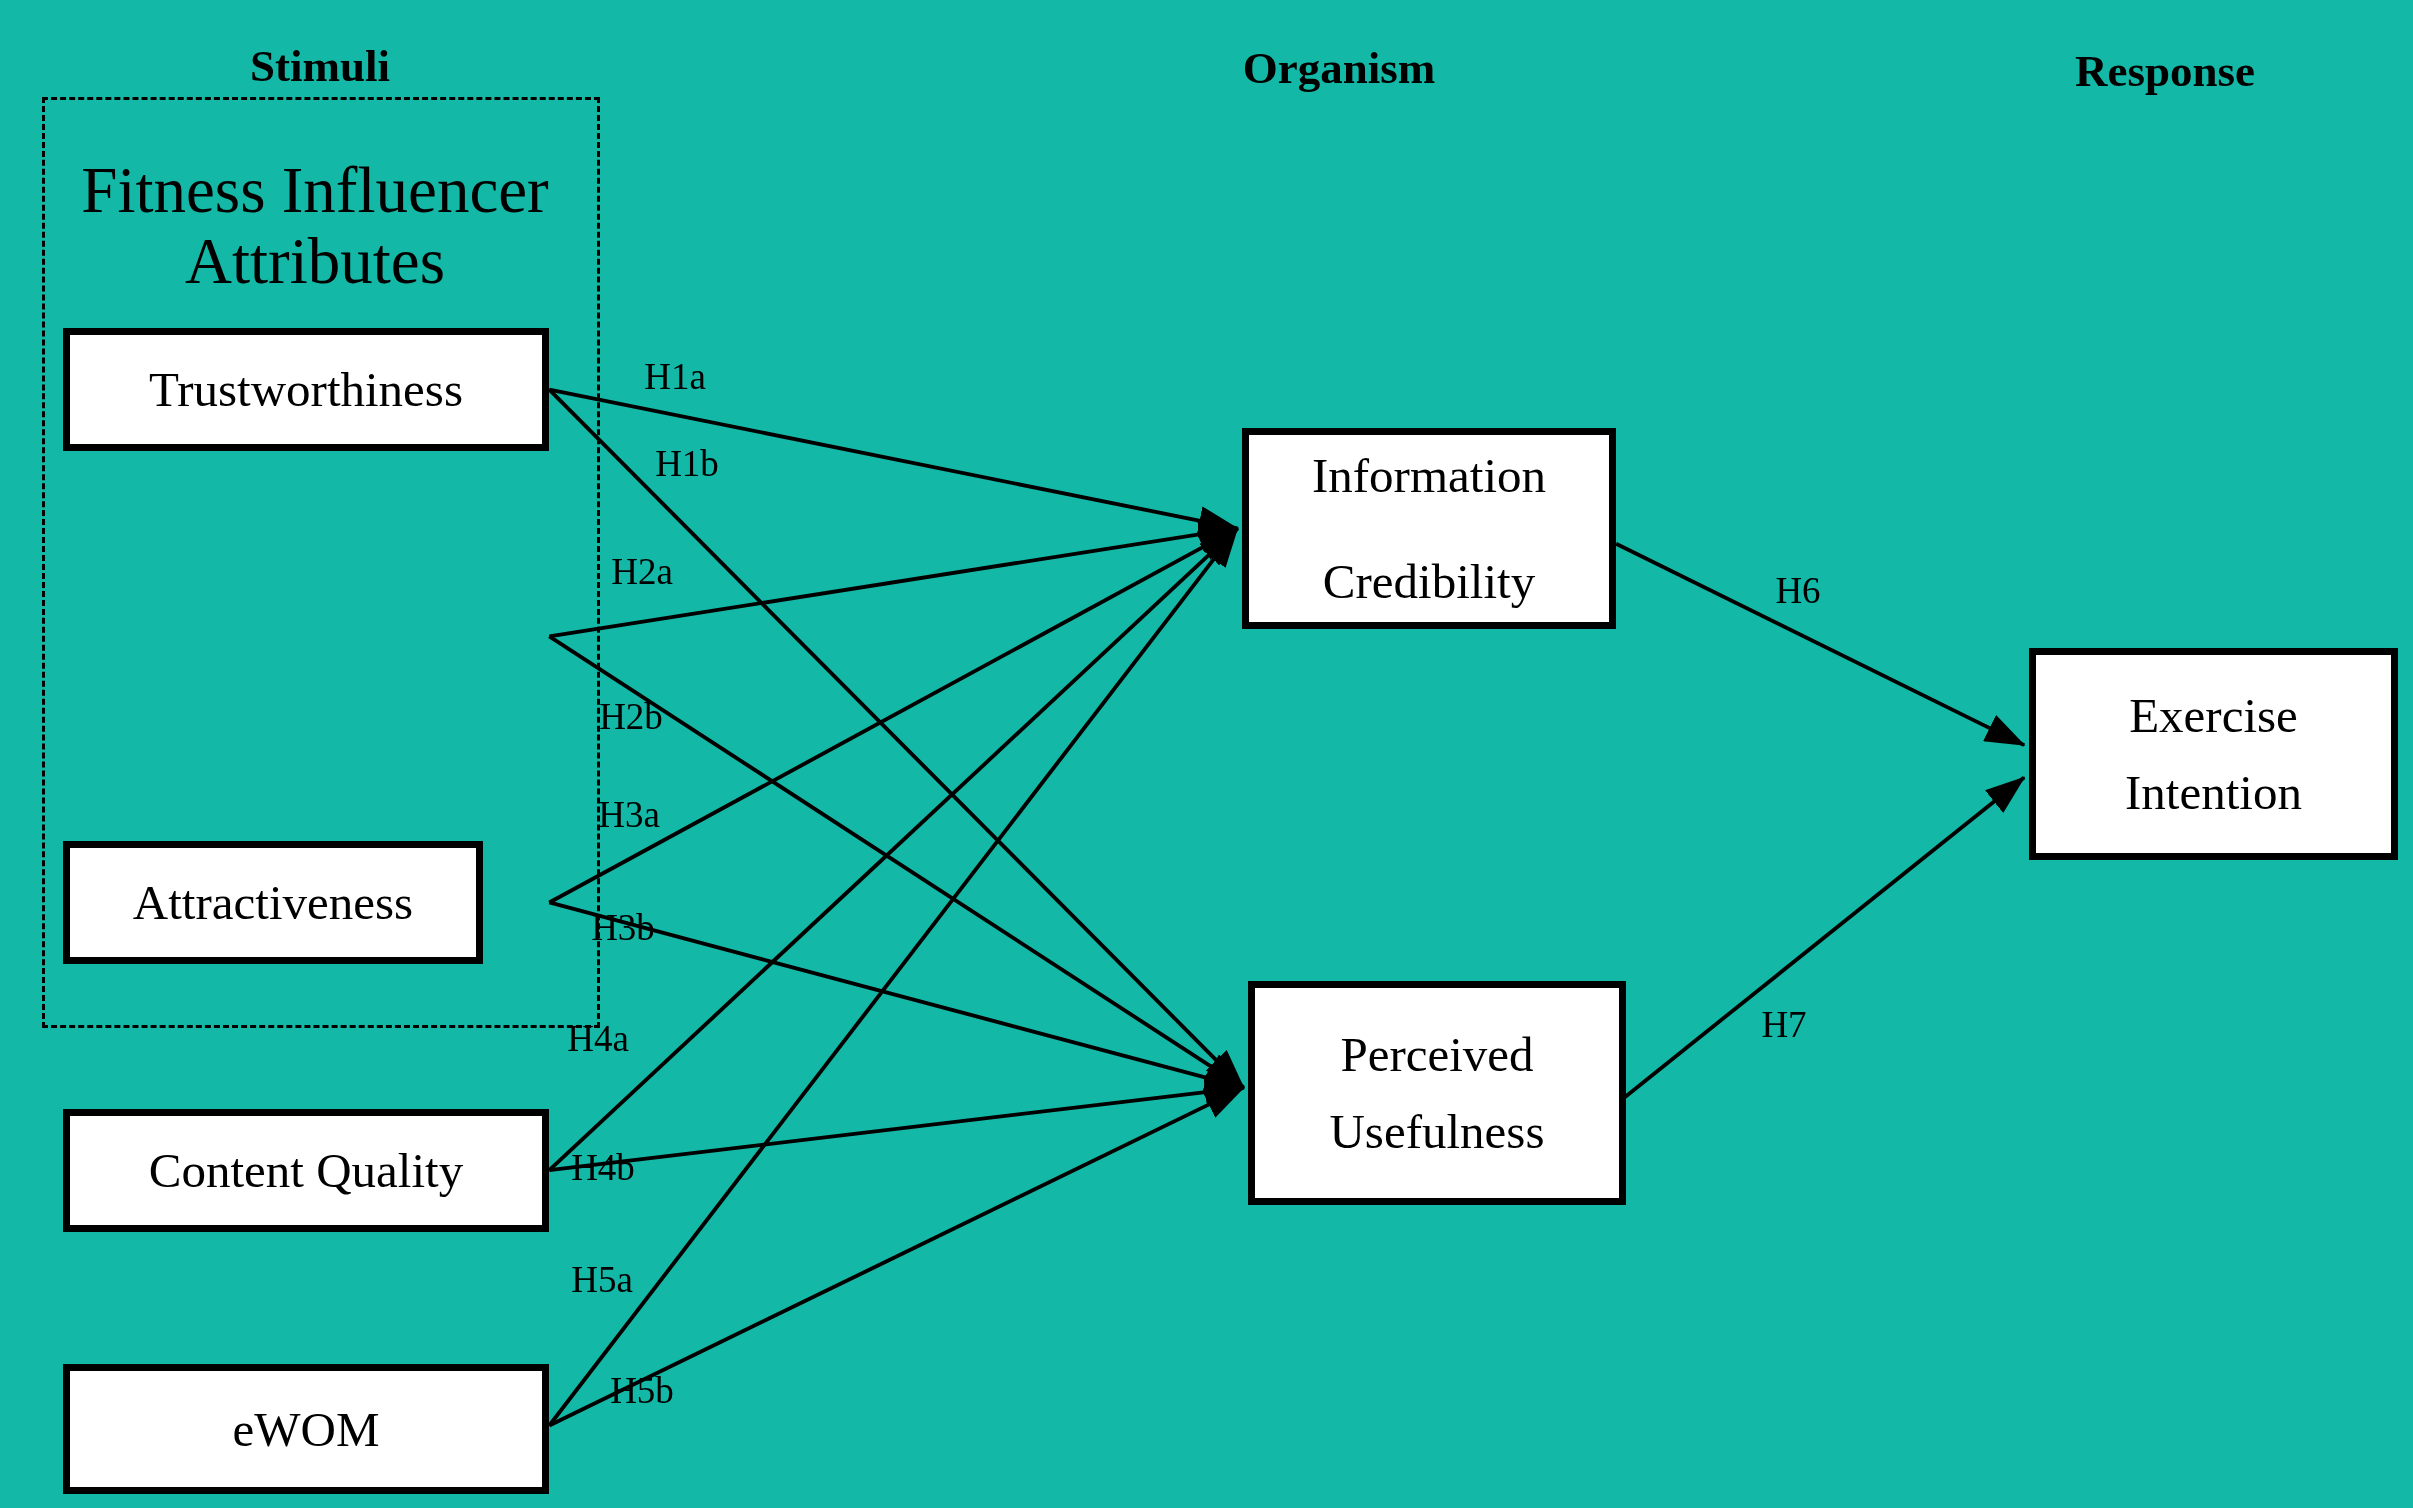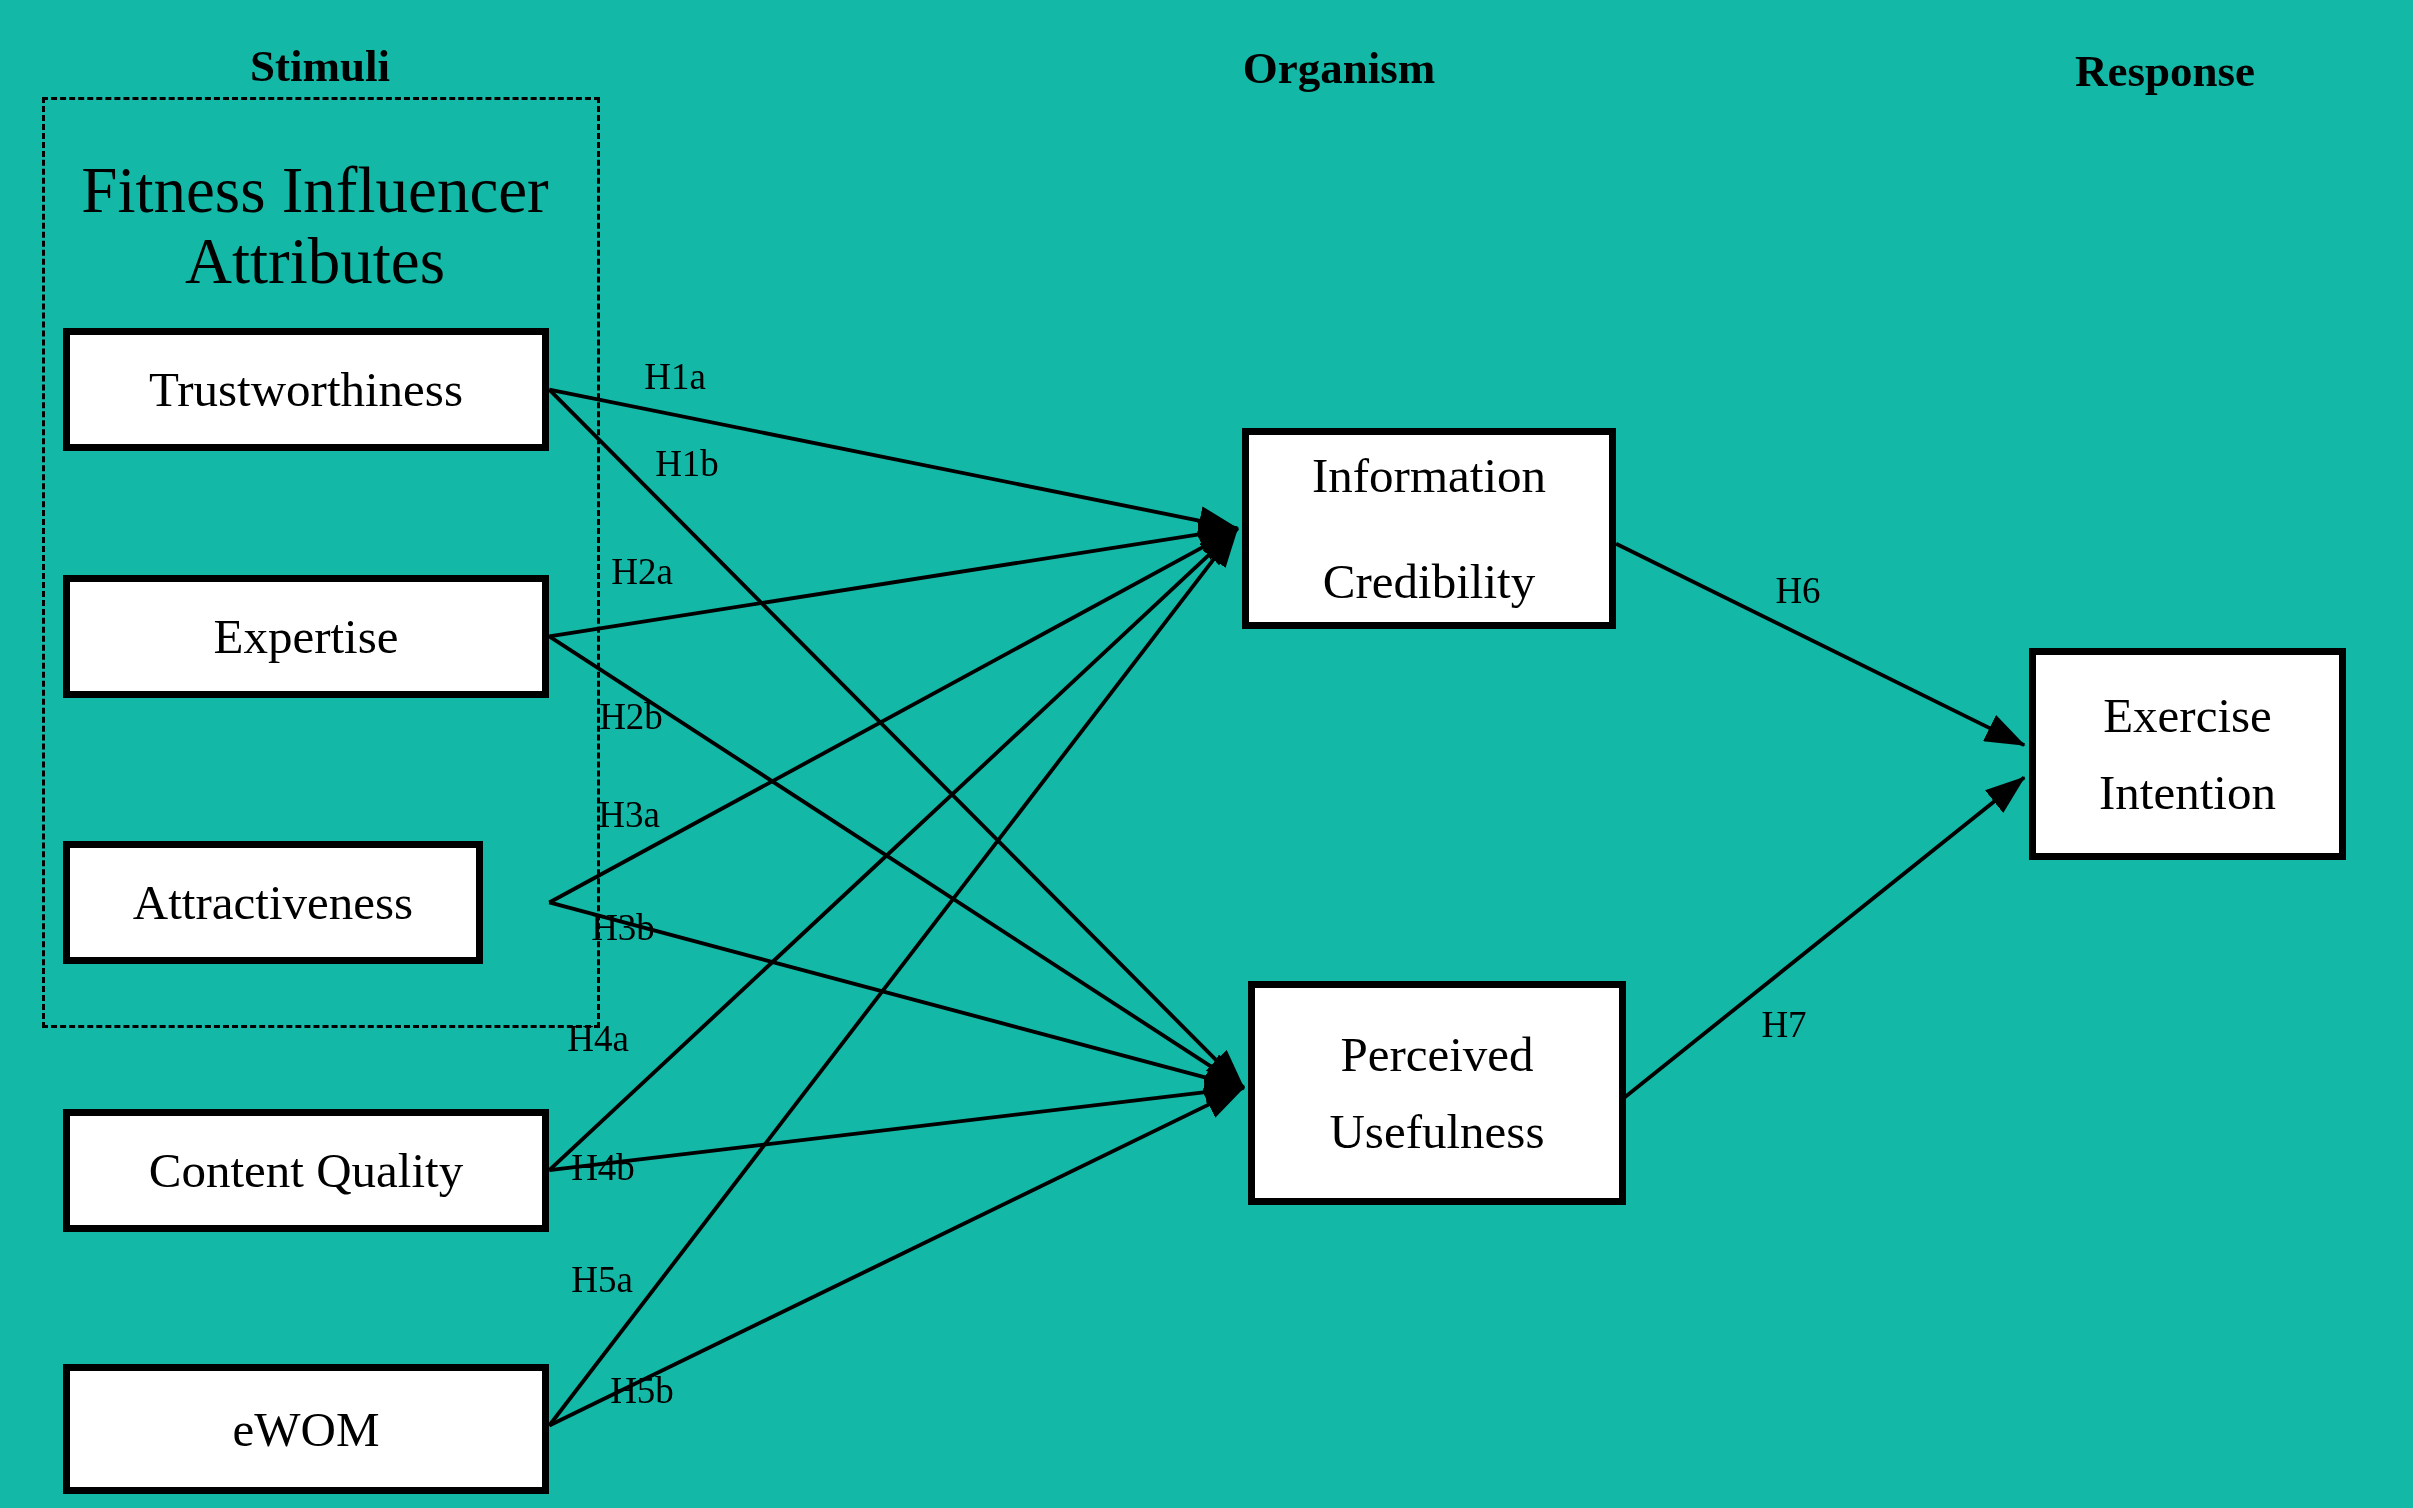--- a/index.html
+++ b/index.html
@@ -80,23 +80,20 @@
 
   <div class="group-label" style="left:315px; top:226px;">
     <div>Fitness Influencer</div>
     <div>Attributes</div>
   </div>
 
   <div class="node" style="left:63px; top:328px; width:486px; height:123px;">
     <span>Trustworthiness</span>
   </div>
 
-  <div class="node" style="left:63px; top:575px; width:486px; height:123px;">
-    <span>Expertise</span>
-  </div>
 
   <div class="node" style="left:63px; top:841px; width:420px; height:123px;">
     <span>Attractiveness</span>
   </div>
 
   <div class="node" style="left:63px; top:1364px; width:486px; height:130px;">
     <span>eWOM</span>
   </div>
 
   <div class="node" style="left:63px; top:1109px; width:486px; height:123px;">
@@ -106,21 +103,21 @@
   <div class="node" style="left:1242px; top:428px; width:374px; height:201px;gap:29px;">
     <div>Information</div>
     <div>Credibility</div>
   </div>
 
   <div class="node" style="left:1248px; top:981px; width:378px; height:224px;">
     <div>Perceived</div>
     <div>Usefulness</div>
   </div>
 
-  <div class="node" style="left:2029px; top:648px; width:317px; height:212px;">
+  <div class="node" style="left:2029px; top:648px; width:369px; height:212px;">
     <div>Exercise</div>
     <div>Intention</div>
   </div>
 
   <svg class="wires" viewBox="0 0 3128 1955">
     <defs>
       <marker id="arrow" markerUnits="userSpaceOnUse" markerWidth="52" markerHeight="38" refX="50" refY="19" orient="auto">
         <path d="M0,0 L52,19 L0,38 Z" fill="#000000"></path>
       </marker>
     </defs>

